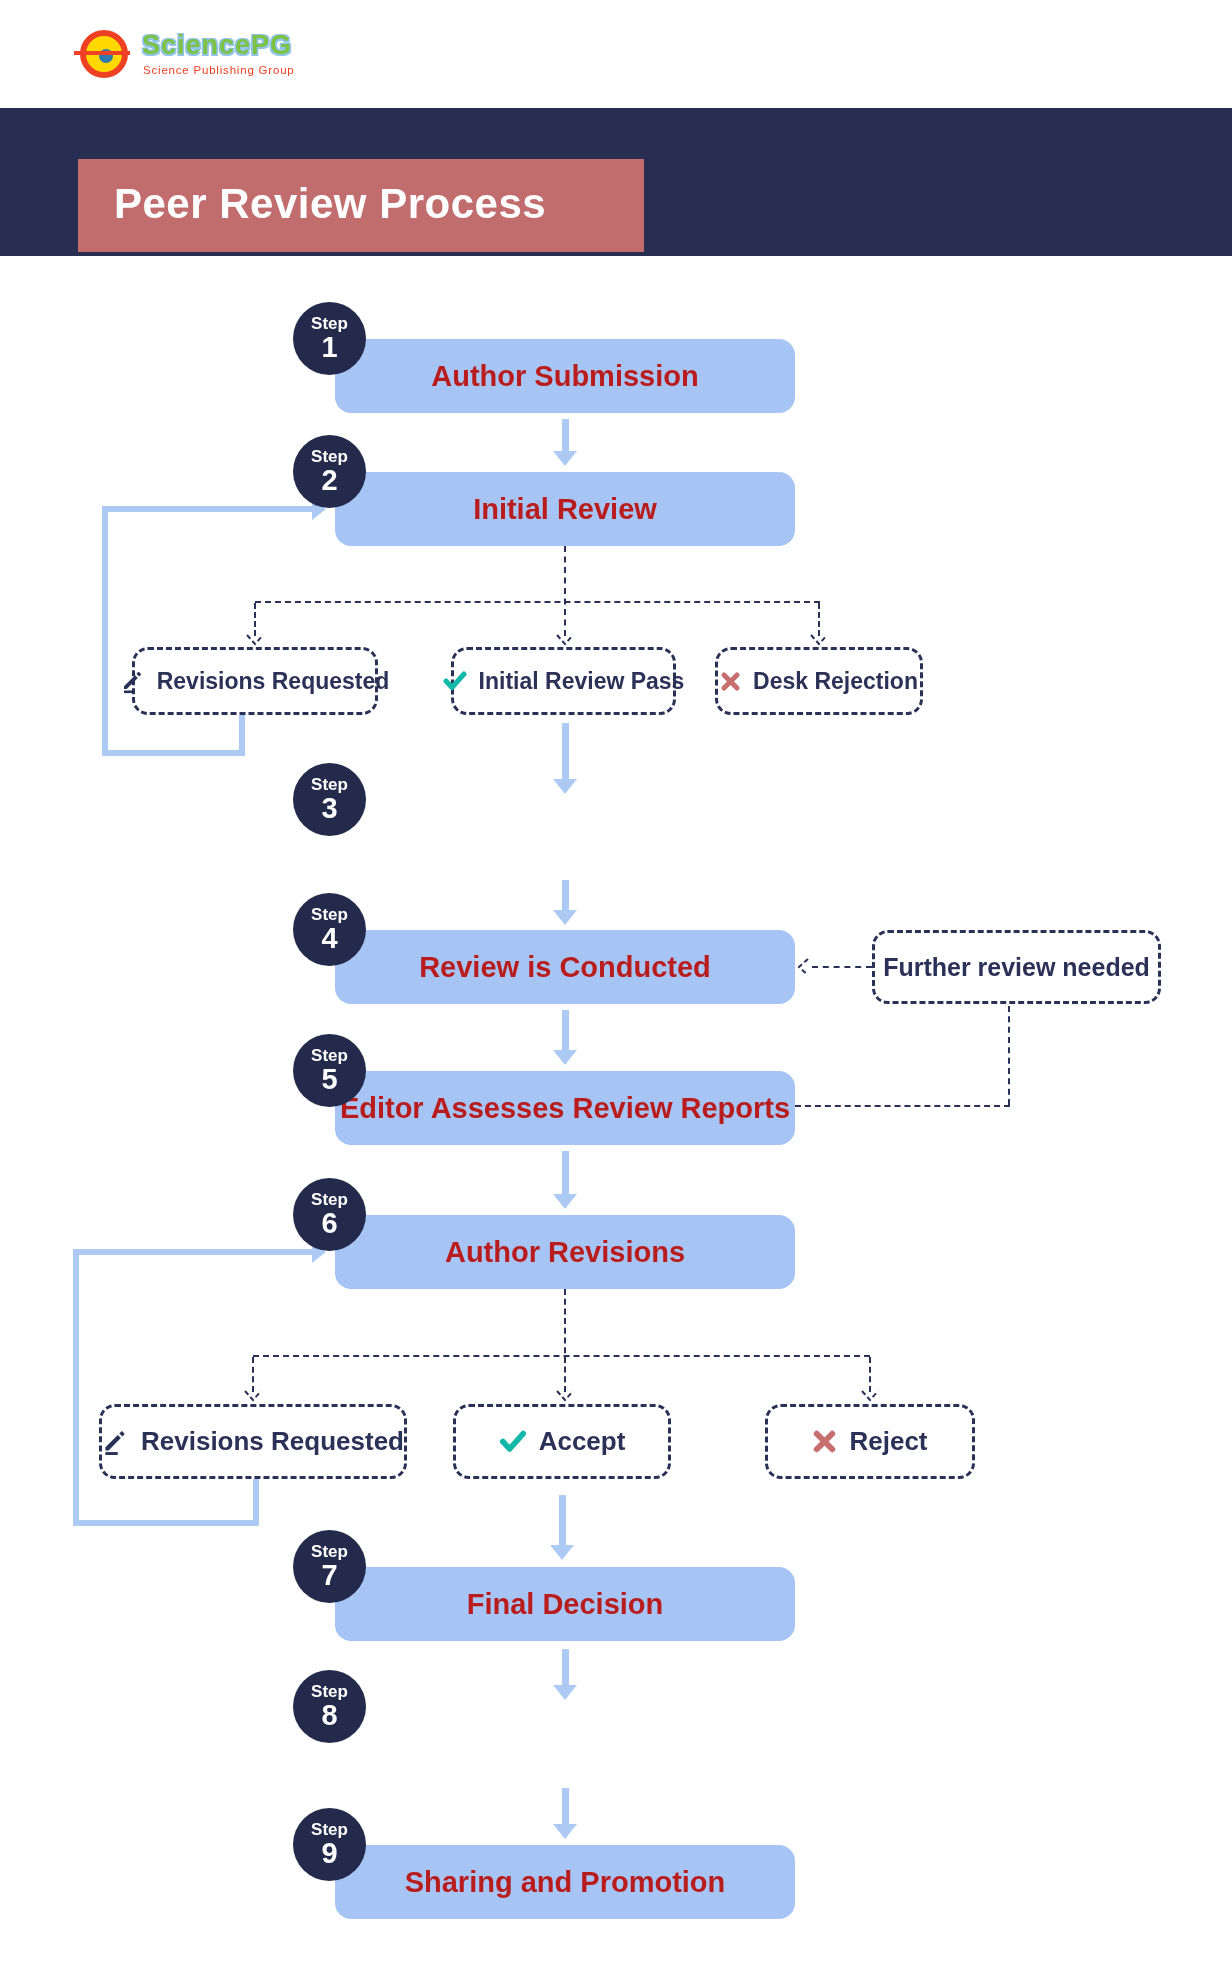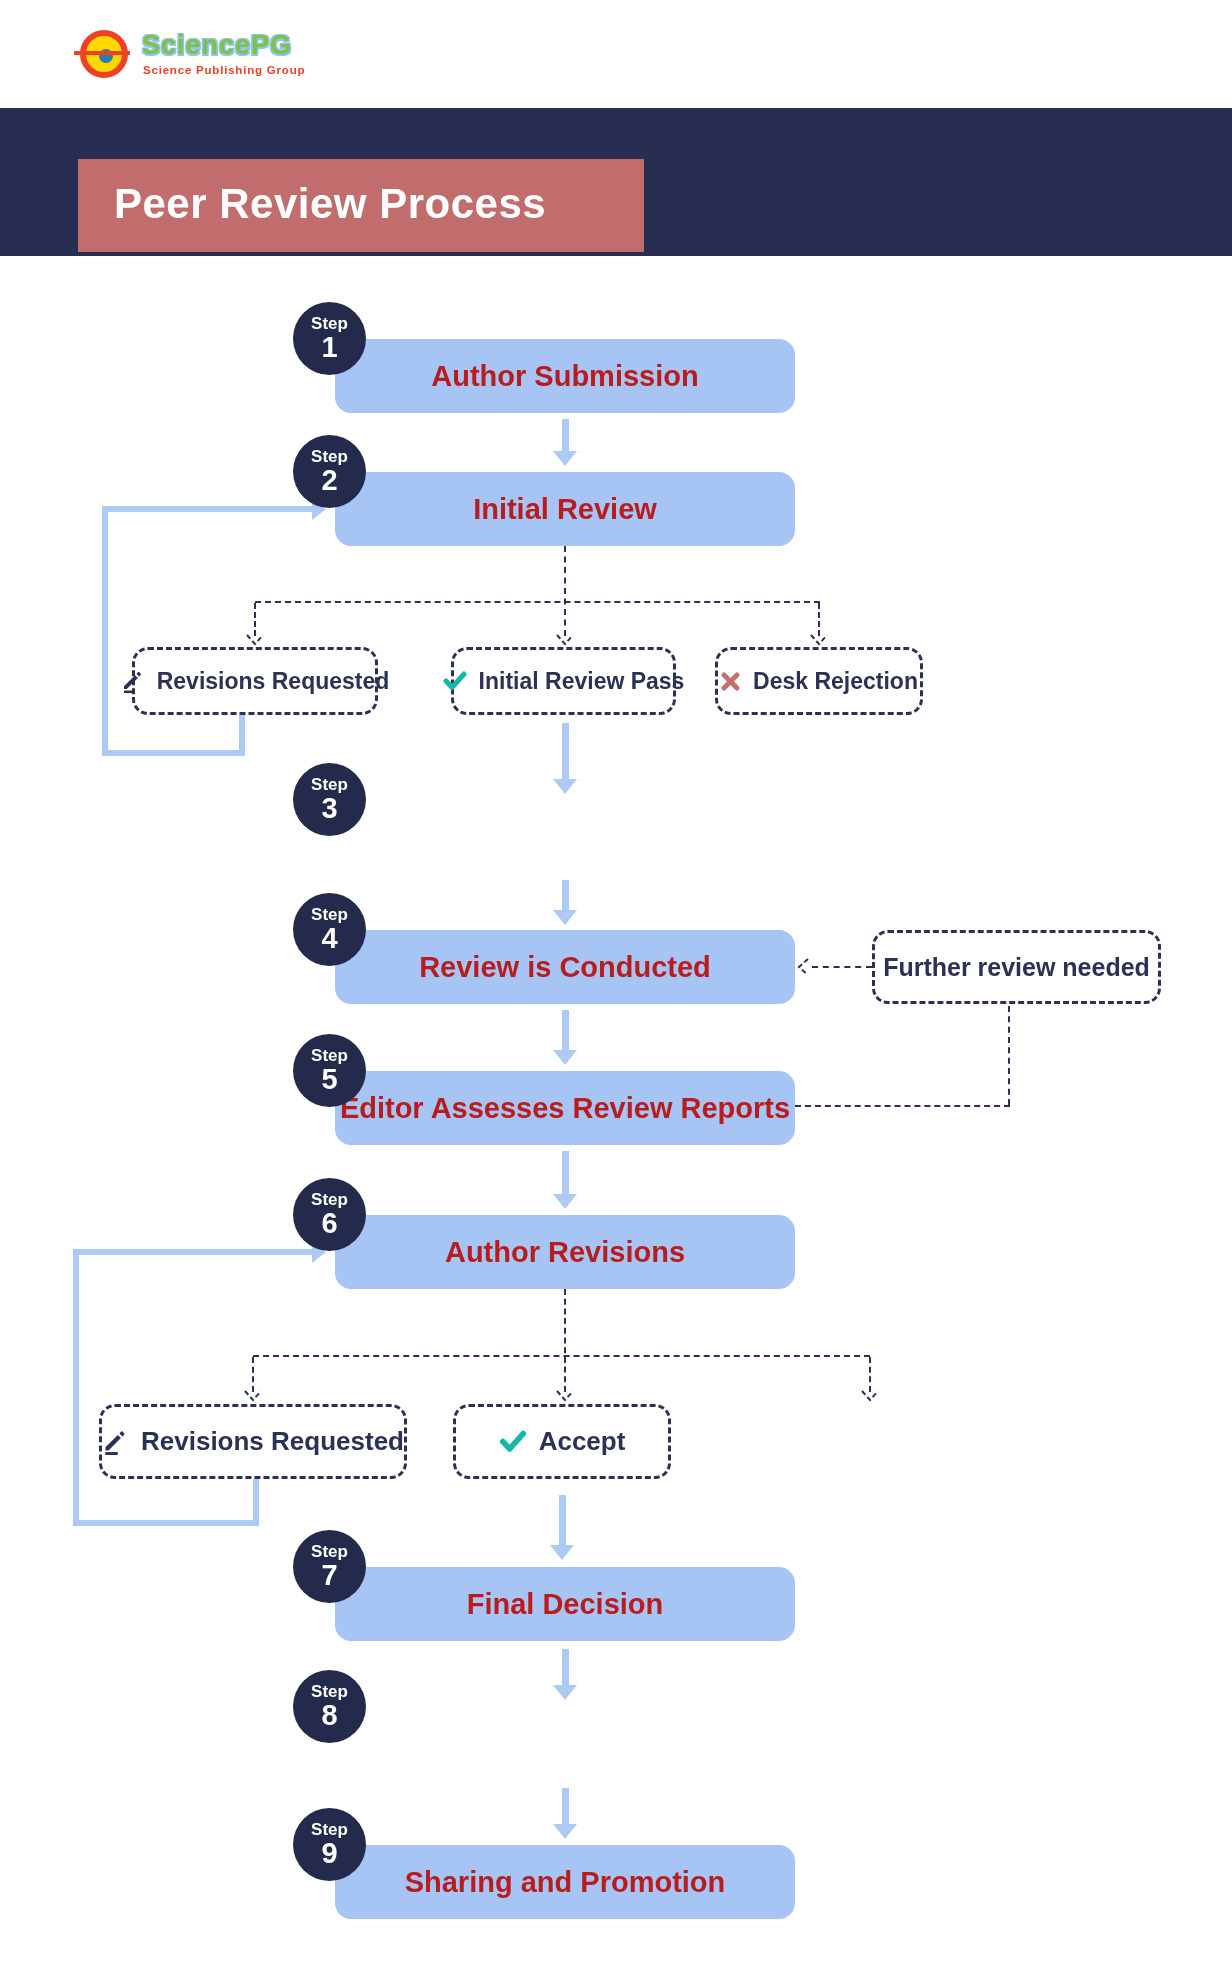--- a/index.html
+++ b/index.html
@@ -8,21 +8,21 @@
 
   
   .logo-wrap{position:absolute;left:78px;top:28px;width:320px;height:60px;}
   .logo-mark{position:absolute;left:2px;top:2px;width:36px;height:36px;border-radius:50%;
              background:#ffd800;border:6px solid #ee4123;}
   .logo-core{position:absolute;left:13px;top:13px;width:14px;height:14px;border-radius:50%;background:#2e7bb0;}
   .logo-stripe{position:absolute;left:-4px;top:23px;width:56px;height:4px;background:#ee4123;}
   .brand-name{position:absolute;left:64px;top:2px;font-size:27px;font-weight:bold;color:#7dc242;
               letter-spacing:1px;
               text-shadow:-1.5px -1.5px 0 #8fc3e8,1.5px -1.5px 0 #8fc3e8,-1.5px 1.5px 0 #8fc3e8,1.5px 1.5px 0 #8fc3e8;}
-  .brand-sub{position:absolute;left:65px;top:36px;font-size:11.5px;font-weight:bold;color:#ee4123;letter-spacing:0.8px;}
+  .brand-sub{position:absolute;left:65px;top:36px;font-size:11.5px;font-weight:normal;color:#ee4123;letter-spacing:0.8px;}
 
   
   .band{position:absolute;left:0;top:108px;width:1232px;height:148px;background:#272e52;}
   .title-box{position:absolute;left:78px;top:159px;width:566px;height:93px;background:#c16d6d;}
   .title-box span{position:absolute;left:36px;top:50%;transform:translateY(-54%);
                   font-size:42px;font-weight:bold;color:#ffffff;letter-spacing:0.5px;white-space:nowrap;}
 
   
   .node{position:absolute;left:335px;width:460px;height:74px;background:#a7c5f4;border-radius:16px;
         display:flex;align-items:center;justify-content:center;}
@@ -246,14 +246,22 @@
     <span>Revisions Requested</span>
   </div>
   <div class="branch r2" style="left:453px;top:1404px;width:218px;height:75px">
     <span class="bicon">
       <svg width="28" height="25" viewBox="0 0 24 22">
           <path d="M3 11 L9 17.5 L21 4" fill="none" stroke="#14b8a8" stroke-width="5" stroke-linecap="round" stroke-linejoin="round"></path>
         </svg>
       </span>
     <span>Accept</span>
   </div>
+  <div class="branch r2" style="left:765px;top:1404px;width:210px;height:75px">
+    <span class="bicon">
+      <svg width="25" height="25" viewBox="0 0 21 21">
+          <path d="M4 4 L17 17 M17 4 L4 17" fill="none" stroke="#c76e6e" stroke-width="5" stroke-linecap="round"></path>
+        </svg>
+      </span>
+    <span>Reject</span>
+  </div>
 
 </div>
 
 </body></html>

